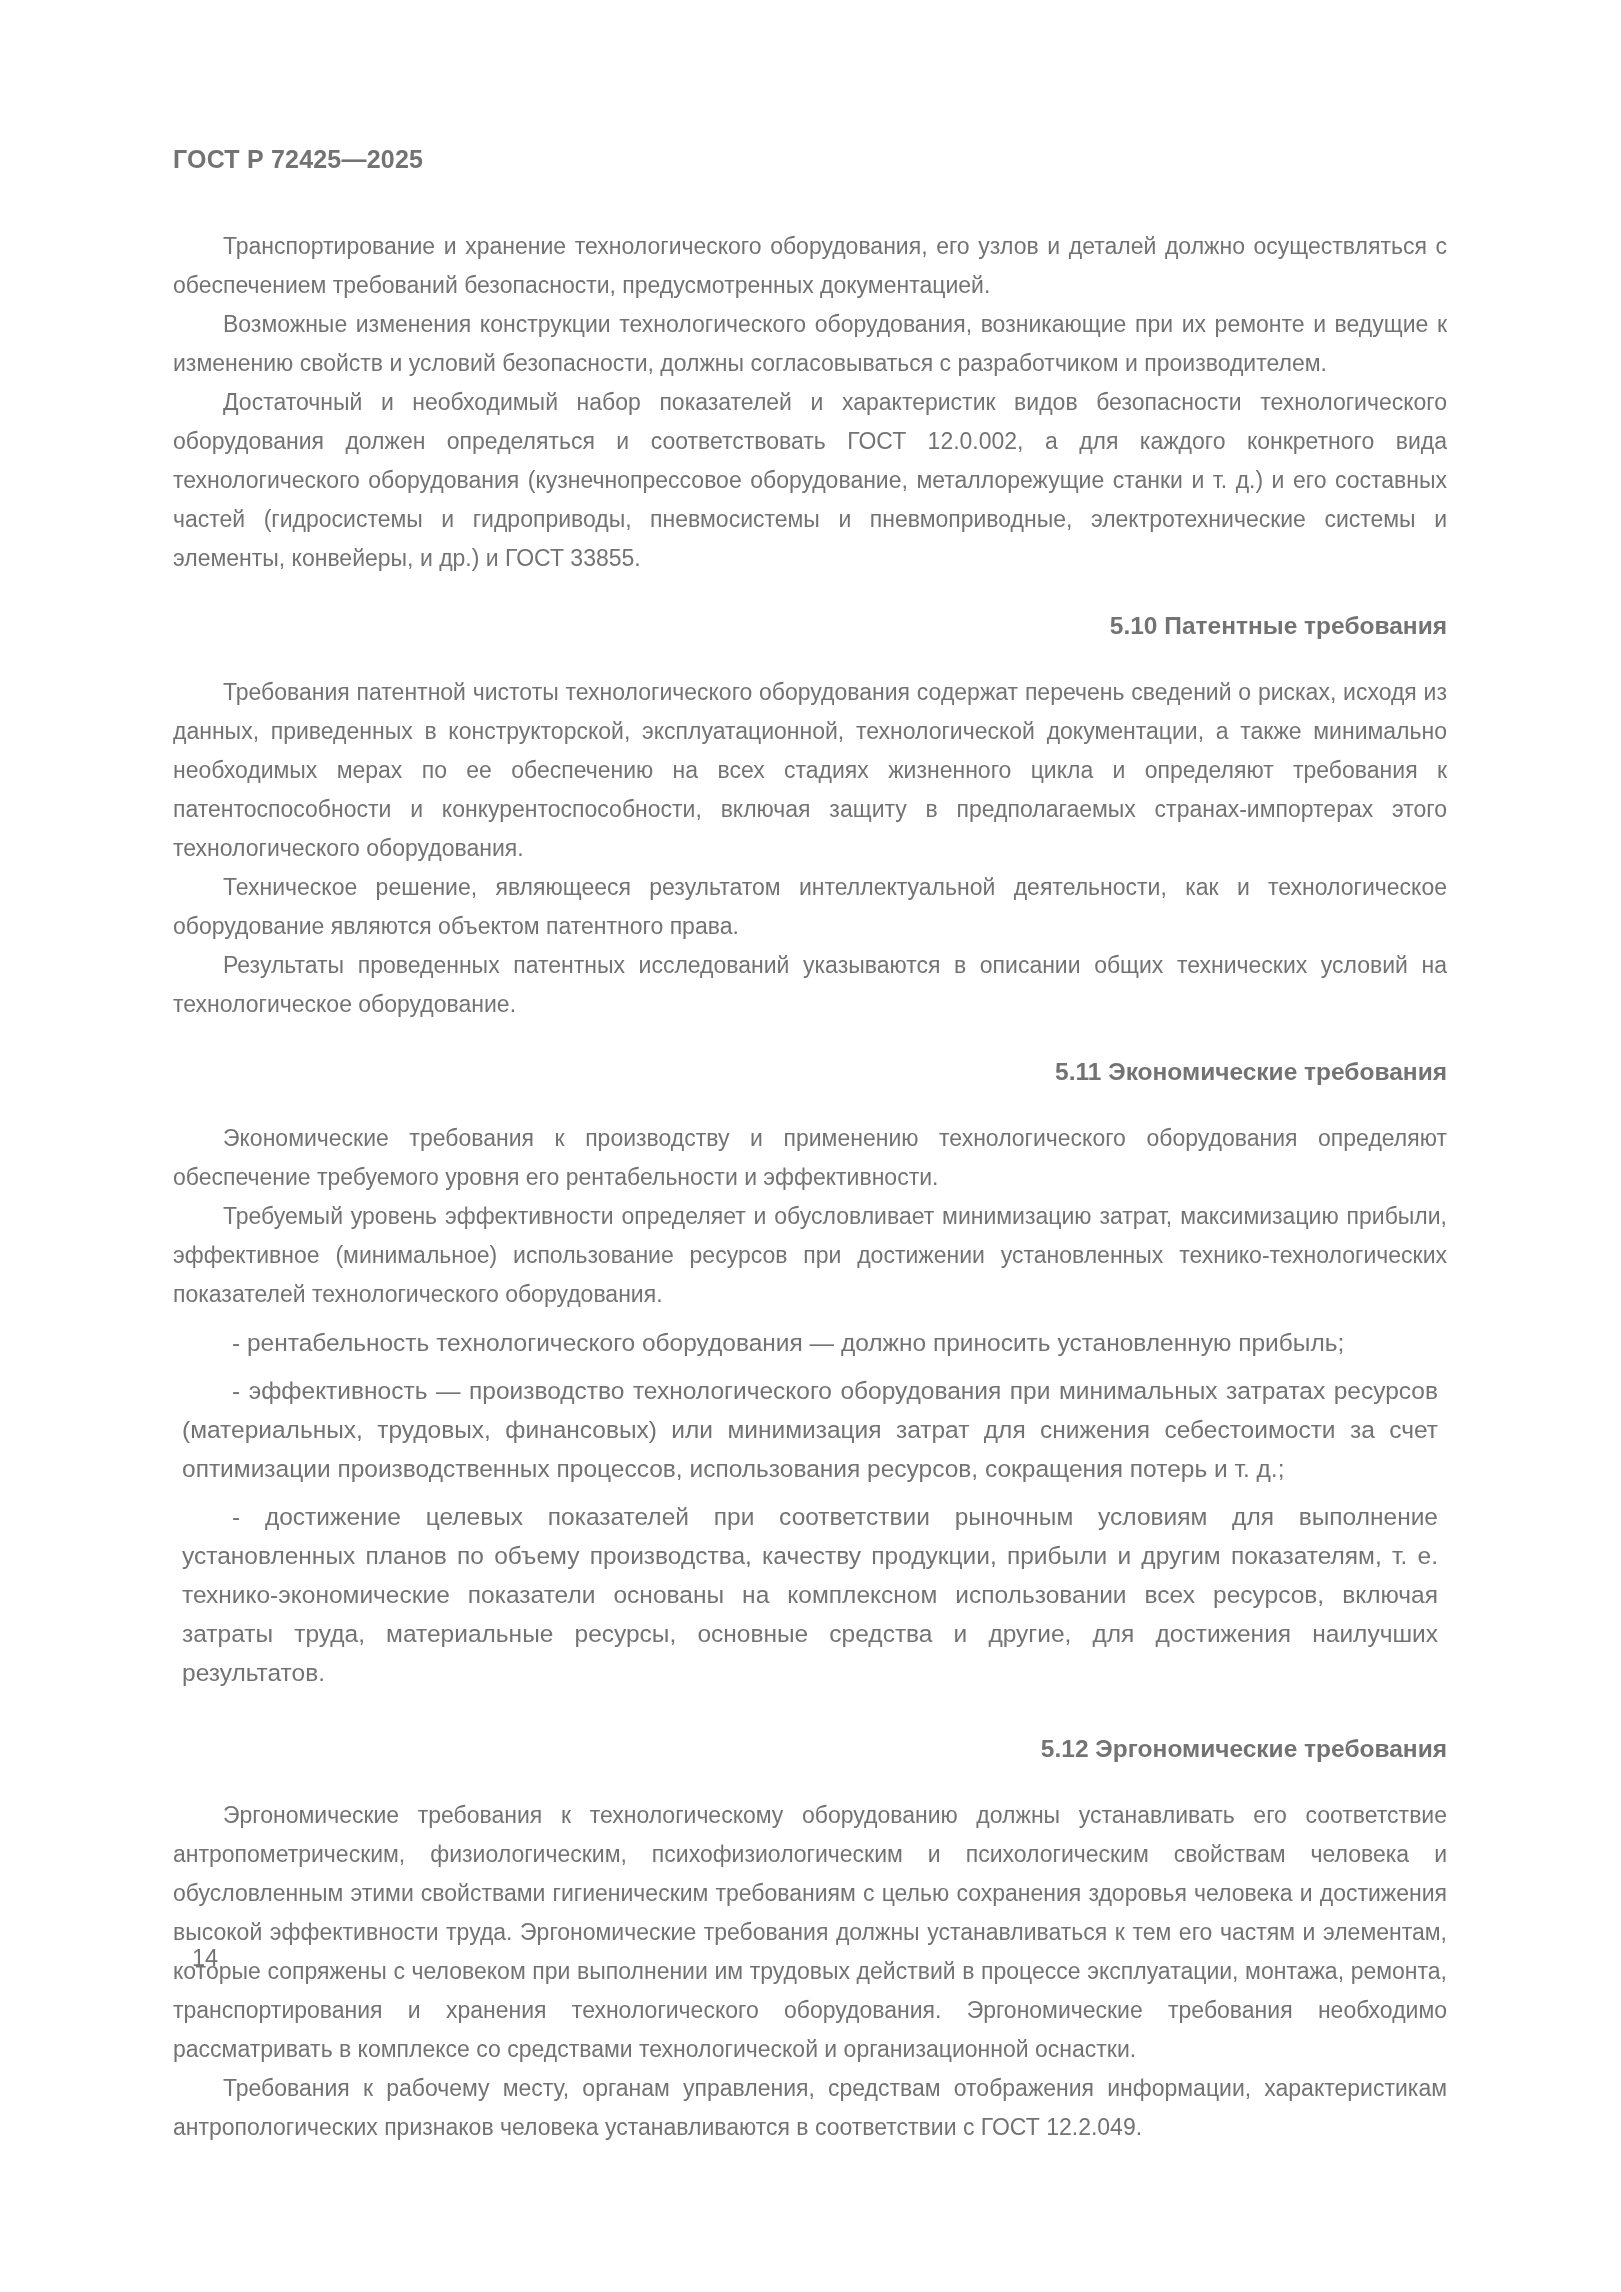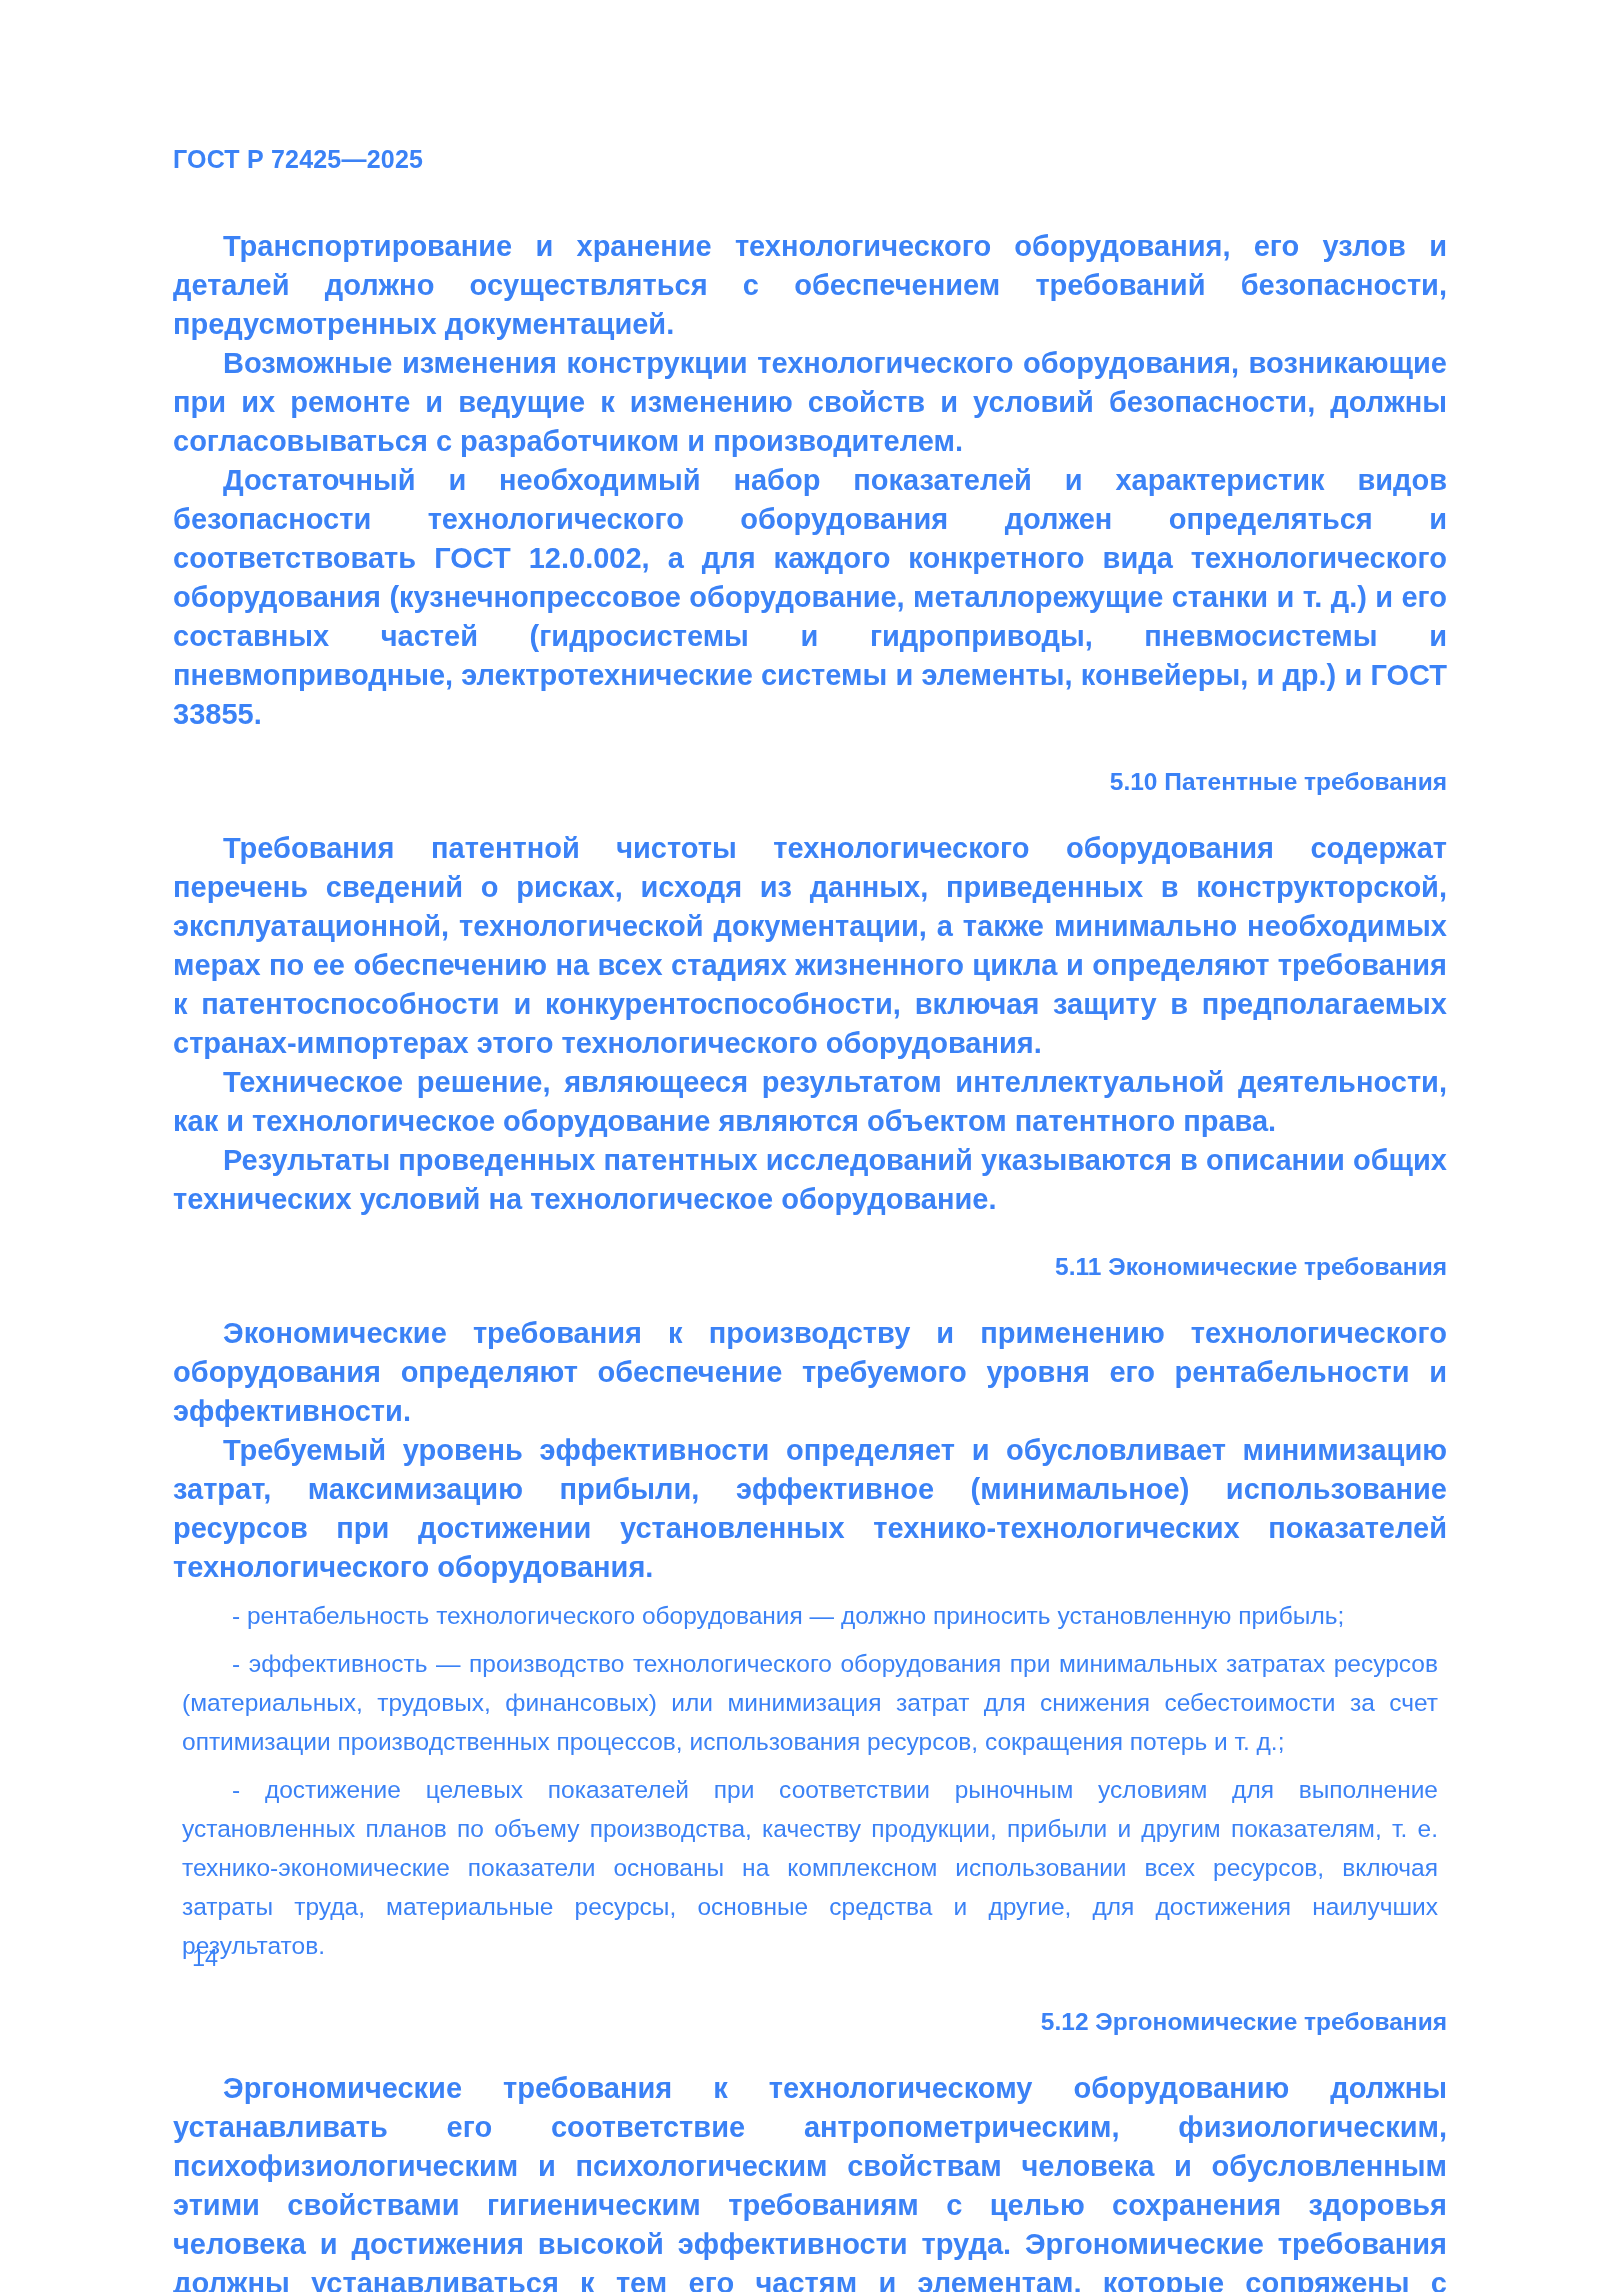--- a/index.html
+++ b/index.html
@@ -9,21 +9,21 @@
     background: #ffffff;
   }
   .page {
     position: relative;
     width: 1621px;
     height: 2293px;
     margin: 0 auto;
     background: #ffffff;
     box-sizing: border-box;
     font-family: "Liberation Sans", "DejaVu Sans", sans-serif;
-    color: #3b82f6;
+    color: #737373;
     overflow: hidden;
   }
 
   
   .running-head {
     position: absolute;
     top: 145px;
     left: 173px;
     font-size: 25px;
     font-weight: bold;
@@ -34,26 +34,25 @@
   
   .content {
     position: absolute;
     top: 227px;
     left: 173px;
     width: 1274px;
   }
 
   p.body-par {
     margin: 0;
-    font-size: 29px;
+    font-size: 23px;
     line-height: 39px;
     text-align: justify;
     text-indent: 50px;
     hyphens: manual;
-    font-weight: bold;
     -webkit-hyphens: manual;
   }
 
   
   p.dash-item {
     margin: 9px;
     font-size: 24.5px;
     line-height: 39px;
     text-align: justify;
     text-indent: 50px;

